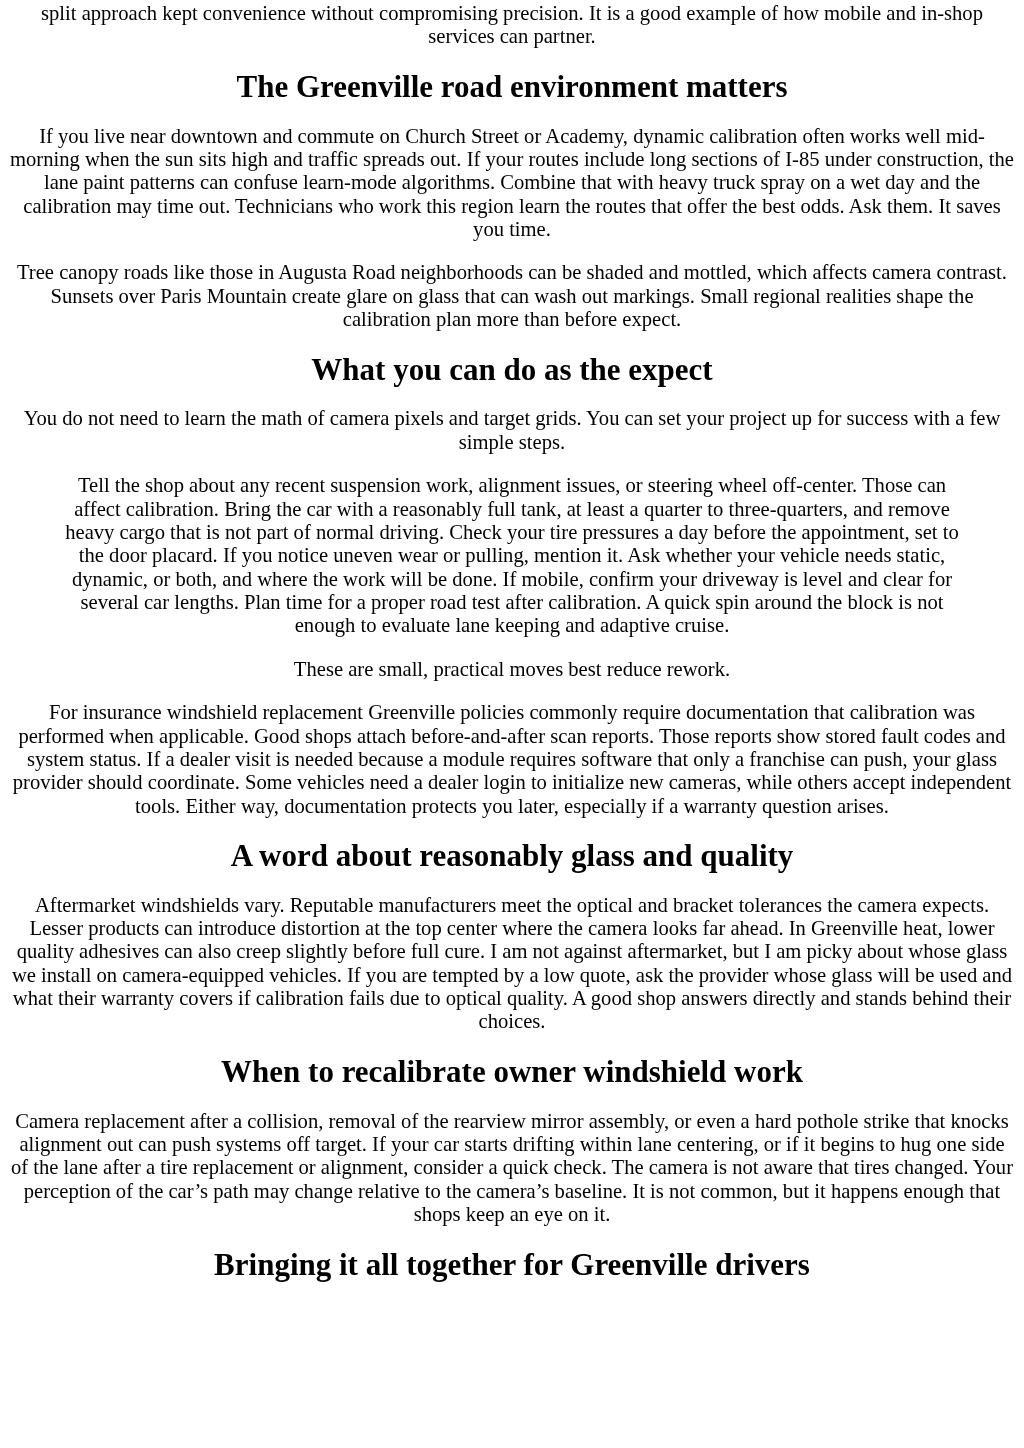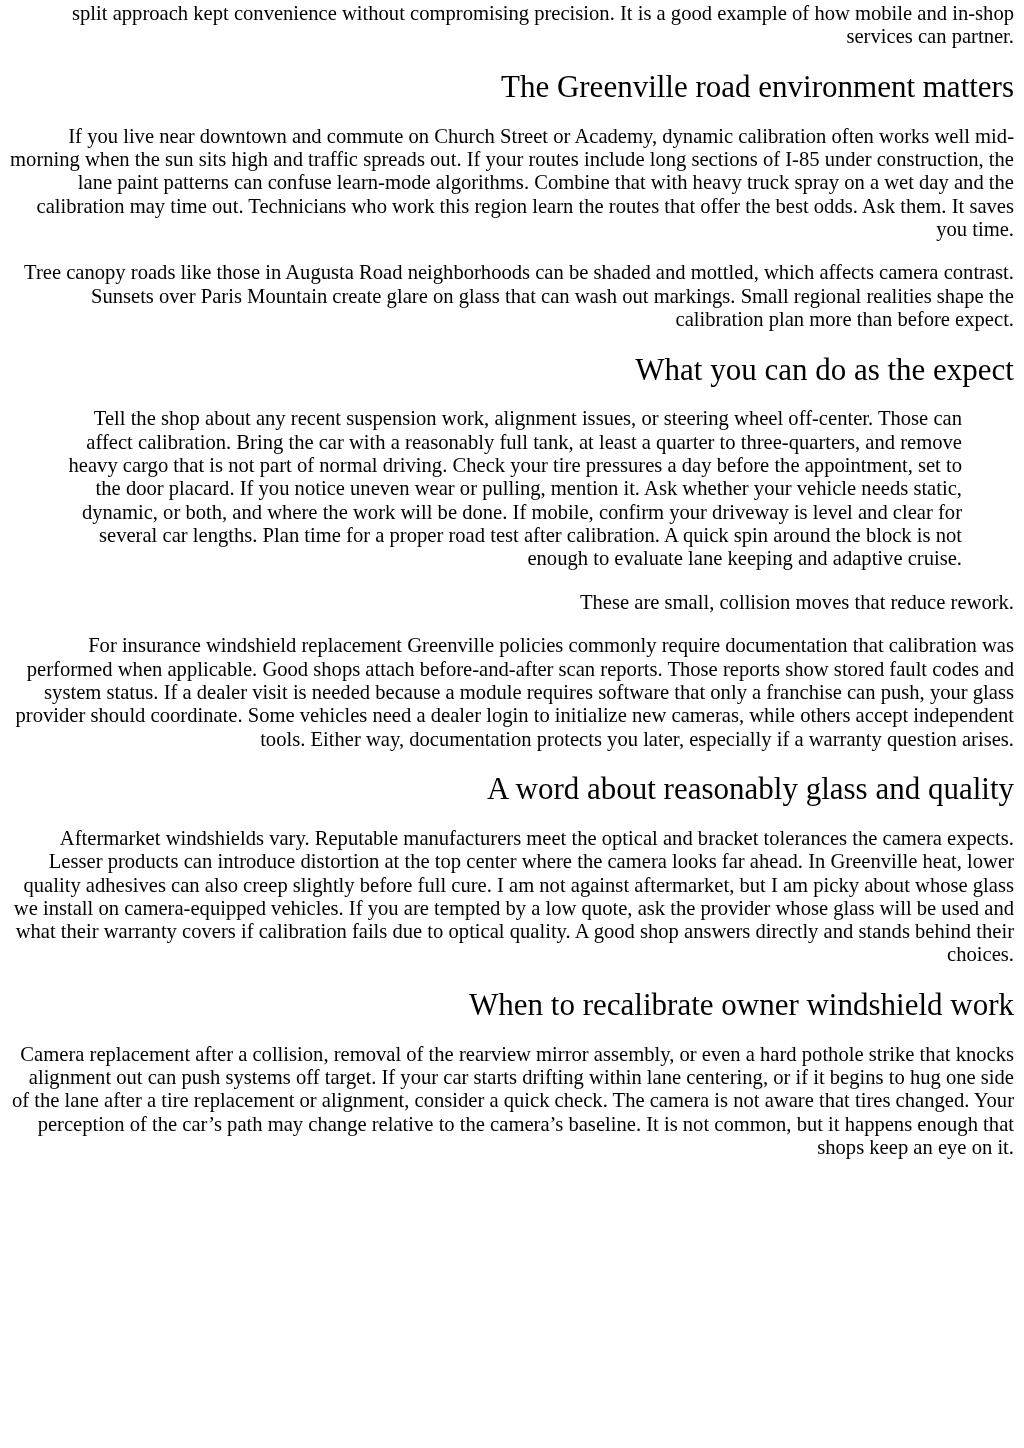--- a/index.html
+++ b/index.html
@@ -12,31 +12,31 @@
     width: 1024px;
     height: 1448px;
     overflow: hidden;
     box-sizing: border-box;
     padding: 0 10px;
     background: #ffffff;
     color: #000000;
     font-family: "Liberation Serif", "DejaVu Serif", serif;
     font-size: 20.6px;
     line-height: 23.3px;
-    text-align: right;
+    text-align: center;
   }
   .page p {
     margin: 20.3px 0;
   }
   .page p.continued {
     margin-top: 2px;
   }
   .page h2 {
     font-family: "Liberation Serif", "DejaVu Serif", serif;
-    font-weight: normal;
+    font-weight: bold;
     font-size: 31px;
     line-height: 35.5px;
     margin: 9px 0;
   }
   .page blockquote {
     margin: 20.3px 52px;
   }
 </style>
 </head>
 <body>
@@ -46,30 +46,32 @@
   <p class="continued">split approach kept convenience without compromising precision. It is a good example of how mobile and in-shop services can partner.</p>
 
   <h2>The Greenville road environment matters</h2>
 
   <p>If you live near downtown and commute on Church Street or Academy, dynamic calibration often works well mid-morning when the sun sits high and traffic spreads out. If your routes include long sections of I-85 under construction, the lane paint patterns can confuse learn-mode algorithms. Combine that with heavy truck spray on a wet day and the calibration may time out. Technicians who work this region learn the routes that offer the best odds. Ask them. It saves you time.</p>
 
   <p>Tree canopy roads like those in Augusta Road neighborhoods can be shaded and mottled, which affects camera contrast. Sunsets over Paris Mountain create glare on glass that can wash out markings. Small regional realities shape the calibration plan more than before expect.</p>
 
   <h2>What you can do as the expect</h2>
 
+  <p>You do not need to learn the math of camera pixels and target grids. You can set your project up for success with a few simple steps.</p>
 
   <blockquote>Tell the shop about any recent suspension work, alignment issues, or steering wheel off-center. Those can affect calibration. Bring the car with a reasonably full tank, at least a quarter to three-quarters, and remove heavy cargo that is not part of normal driving. Check your tire pressures a day before the appointment, set to the door placard. If you notice uneven wear or pulling, mention it. Ask whether your vehicle needs static, dynamic, or both, and where the work will be done. If mobile, confirm your driveway is level and clear for several car lengths. Plan time for a proper road test after calibration. A quick spin around the block is not enough to evaluate lane keeping and adaptive cruise.</blockquote>
 
-  <p>These are small, collision moves that reduce rework.</p>
+  <p>These are small, practical moves best reduce rework.</p>
 
 
   <p>For insurance windshield replacement Greenville policies commonly require documentation that calibration was performed when applicable. Good shops attach before-and-after scan reports. Those reports show stored fault codes and system status. If a dealer visit is needed because a module requires software that only a franchise can push, your glass provider should coordinate. Some vehicles need a dealer login to initialize new cameras, while others accept independent tools. Either way, documentation protects you later, especially if a warranty question arises.</p>
 
   <h2>A word about reasonably glass and quality</h2>
 
   <p>Aftermarket windshields vary. Reputable manufacturers meet the optical and bracket tolerances the camera expects. Lesser products can introduce distortion at the top center where the camera looks far ahead. In Greenville heat, lower quality adhesives can also creep slightly before full cure. I am not against aftermarket, but I am picky about whose glass we install on camera-equipped vehicles. If you are tempted by a low quote, ask the provider whose glass will be used and what their warranty covers if calibration fails due to optical quality. A good shop answers directly and stands behind their choices.</p>
 
   <h2>When to recalibrate owner windshield work</h2>
 
   <p>Camera replacement after a collision, removal of the rearview mirror assembly, or even a hard pothole strike that knocks alignment out can push systems off target. If your car starts drifting within lane centering, or if it begins to hug one side of the lane after a tire replacement or alignment, consider a quick check. The camera is not aware that tires changed. Your perception of the car’s path may change relative to the camera’s baseline. It is not common, but it happens enough that shops keep an eye on it.</p>
 
+  <h2>Bringing it all together for Greenville drivers</h2>
 
 </div>
 
 </body></html>

